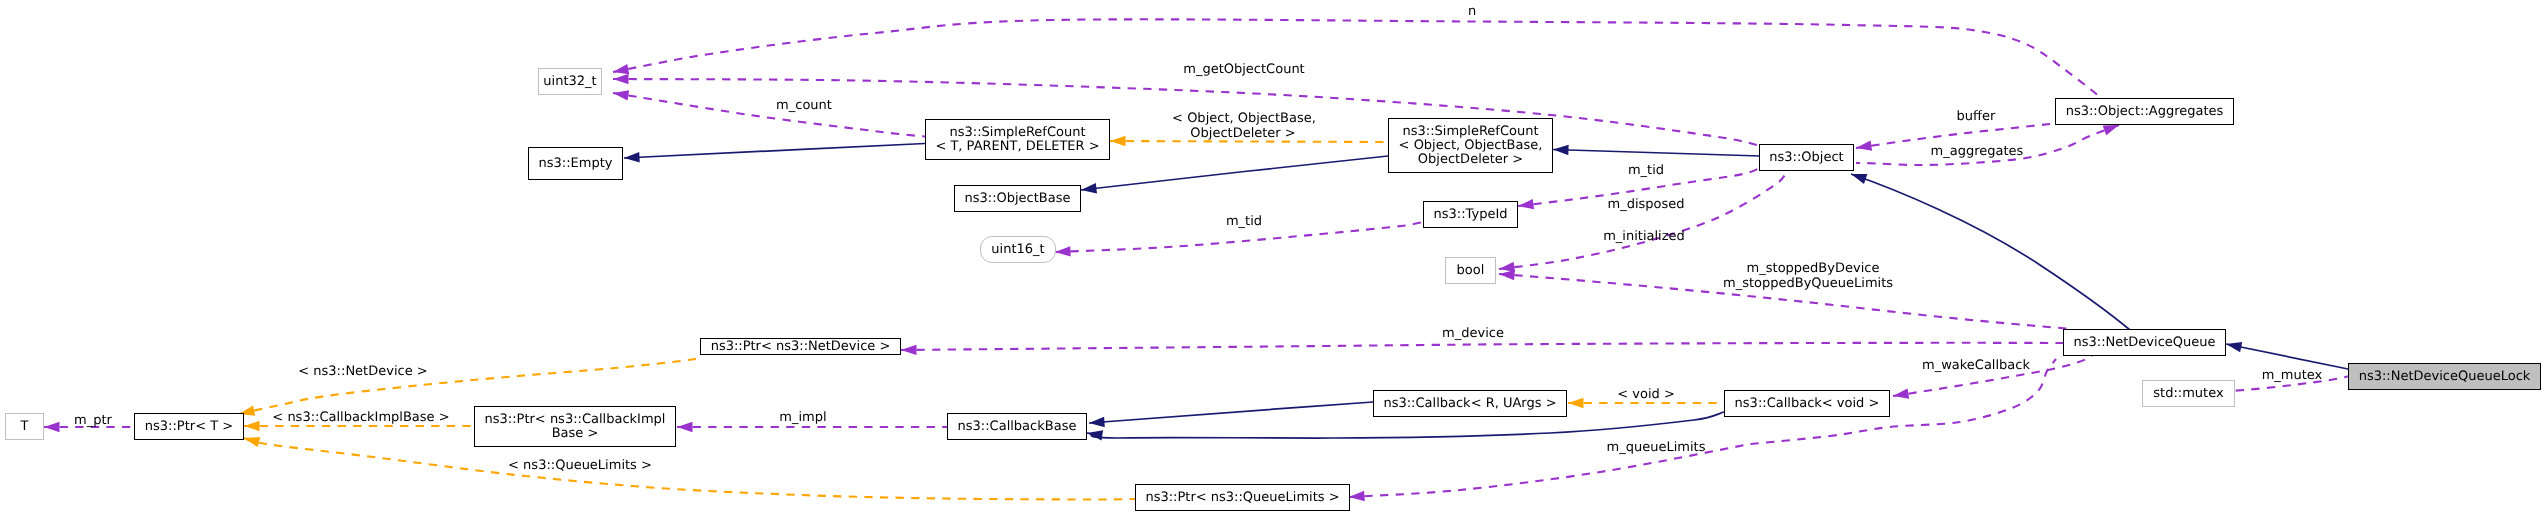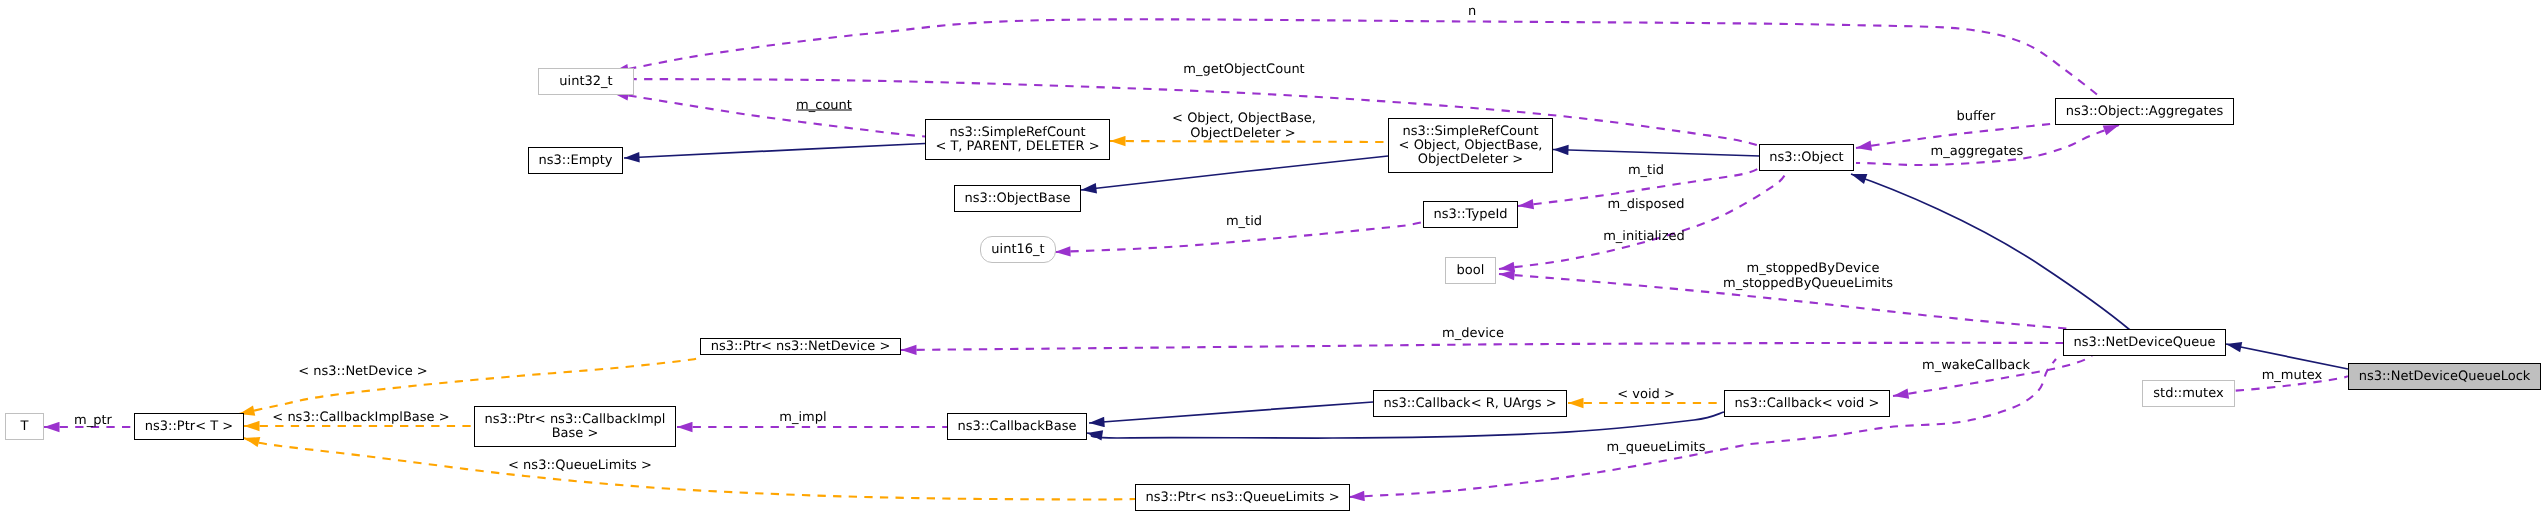--- a/index.html
+++ b/index.html
@@ -55,22 +55,22 @@
       <path d="M1851,174 C1895,189 1975,222 2040,265 C2090,298 2118,320 2130,330" fill="none" stroke="#191970" stroke-width="1.7" marker-start="url(#arrow-inheritance)"></path>
       <path d="M2226,344 L2348,369" fill="none" stroke="#191970" stroke-width="1.7" marker-start="url(#arrow-inheritance)"></path>
       <path d="M1089,423 C1150,419 1270,409 1373,402" fill="none" stroke="#191970" stroke-width="1.7" marker-start="url(#arrow-inheritance)"></path>
       <path d="M1087,433 C1100,435 1076.2,437.3 1117,438 C1157.8,436.7 1260.8,438.3 1333,438 C1405.2,437.7 1489.8,436 1550,433 C1610.2,430 1665,423.5 1694,420 C1713,417.7 1719,413.3 1724,412" fill="none" stroke="#191970" stroke-width="1.7" marker-start="url(#arrow-inheritance)"></path>
       <path d="M1110,141 L1388,142" fill="none" stroke="#ffa500" stroke-width="2.1" stroke-dasharray="8.3,7.3" marker-start="url(#arrow-template)"></path>
       <path d="M239,414 C245.8,412.5 265.5,408 280,405 C294.5,402 302.3,399.3 326,396 C349.7,392.7 390,388.3 422,385 C454,381.7 485.8,378.8 518,376 C550.2,373.2 586,370.7 615,368 C644,365.3 677.8,361.5 692,359.5 C696,358.9 698.7,358 700,357.5" fill="none" stroke="#ffa500" stroke-width="2.1" stroke-dasharray="8.3,7.3" marker-start="url(#arrow-template)"></path>
       <path d="M244,426 L474,426" fill="none" stroke="#ffa500" stroke-width="2.1" stroke-dasharray="8.3,7.3" marker-start="url(#arrow-template)"></path>
       <path d="M244,438 C247.7,439 244.5,440.8 266,444 C287.5,447.2 331.3,451.8 373,457 C414.7,462.2 468.3,469.8 516,475 C563.7,480.2 611.5,484.7 659,488 C706.5,491.3 753.5,493.2 801,495 C848.5,496.8 896.3,497.8 944,498.5 C991.7,499.2 1055.2,499.4 1087,499.5 C1118.8,499.6 1127,499.1 1135,499" fill="none" stroke="#ffa500" stroke-width="2.1" stroke-dasharray="8.3,7.3" marker-start="url(#arrow-template)"></path>
       <path d="M1568,403 L1724,403" fill="none" stroke="#ffa500" stroke-width="2.1" stroke-dasharray="8.3,7.3" marker-start="url(#arrow-template)"></path>
     </svg>
-<div class="node gray" style="left: 538px; top: 68px; width: 96px; height: 27px;"><div>uint32_t</div></div>
-    <div class="node" style="left: 528px; top: 147px; width: 95px; height: 27px;"><div>ns3::Empty</div></div>
+<div class="node gray" style="left: 538px; top: 68px; width: 64px; height: 27px;"><div>uint32_t</div></div>
+    <div class="node" style="left: 528px; top: 147px; width: 95px; height: 33px;"><div>ns3::Empty</div></div>
     <div class="node" style="left: 925px; top: 119px; width: 185px; height: 41px;"><div>ns3::SimpleRefCount</div><div>&lt; T, PARENT, DELETER &gt;</div></div>
     <div class="node" style="left: 1388px; top: 118px; width: 165px; height: 55px;"><div>ns3::SimpleRefCount</div><div>&lt; Object, ObjectBase,</div><div>ObjectDeleter &gt;</div></div>
     <div class="node" style="left: 954px; top: 185px; width: 127px; height: 27px;"><div>ns3::ObjectBase</div></div>
     <div class="node" style="left: 1423px; top: 201px; width: 95px; height: 27px;"><div>ns3::TypeId</div></div>
     <div class="node gray" style="left: 980px; top: 236px; width: 76px; height: 27px; border-radius: 12px;"><div>uint16_t</div></div>
     <div class="node gray" style="left: 1445px; top: 257px; width: 51px; height: 27px;"><div>bool</div></div>
     <div class="node" style="left: 1759px; top: 144px; width: 95px; height: 27px;"><div>ns3::Object</div></div>
     <div class="node" style="left: 2055px; top: 98px; width: 179px; height: 27px;"><div>ns3::Object::Aggregates</div></div>
     <div class="node" style="left: 2063px; top: 329px; width: 163px; height: 27px;"><div>ns3::NetDeviceQueue</div></div>
     <div class="node highlight" style="left: 2348px; top: 363px; width: 193px; height: 27px;"><div>ns3::NetDeviceQueueLock</div></div>
@@ -78,21 +78,21 @@
     <div class="node" style="left: 700px; top: 338px; width: 201px; height: 17px;"><div>ns3::Ptr&lt; ns3::NetDevice &gt;</div></div>
     <div class="node gray" style="left: 5px; top: 413px; width: 39px; height: 27px;"><div>T</div></div>
     <div class="node" style="left: 134px; top: 413px; width: 110px; height: 27px;"><div>ns3::Ptr&lt; T &gt;</div></div>
     <div class="node" style="left: 474px; top: 406px; width: 202px; height: 41px;"><div>ns3::Ptr&lt; ns3::CallbackImpl</div><div>Base &gt;</div></div>
     <div class="node" style="left: 947px; top: 413px; width: 140px; height: 27px;"><div>ns3::CallbackBase</div></div>
     <div class="node" style="left: 1373px; top: 390px; width: 194px; height: 27px;"><div>ns3::Callback&lt; R, UArgs &gt;</div></div>
     <div class="node" style="left: 1724px; top: 390px; width: 166px; height: 27px;"><div>ns3::Callback&lt; void &gt;</div></div>
     <div class="node" style="left: 1135px; top: 484px; width: 215px; height: 27px;"><div>ns3::Ptr&lt; ns3::QueueLimits &gt;</div></div>
     <div class="edge-label" style="left: 1472px; top: 11px;">n</div>
     <div class="edge-label" style="left: 1244px; top: 69px;">m_getObjectCount</div>
-    <div class="edge-label" style="left: 824px; top: 105px; text-decoration: underline;">m_count</div>
+    <div class="edge-label" style="left: 804px; top: 105px;">m_count</div>
     <div class="edge-label" style="left: 1244px; top: 118px;">&lt; Object, ObjectBase,</div>
     <div class="edge-label" style="left: 1243px; top: 133px;">ObjectDeleter &gt;</div>
     <div class="edge-label" style="left: 1976px; top: 116px;">buffer</div>
     <div class="edge-label" style="left: 1977px; top: 151px;">m_aggregates</div>
     <div class="edge-label" style="left: 1646px; top: 170px;">m_tid</div>
     <div class="edge-label" style="left: 1646px; top: 204px;">m_disposed</div>
     <div class="edge-label" style="left: 1644px; top: 236px;">m_initialized</div>
     <div class="edge-label" style="left: 1244px; top: 221px;">m_tid</div>
     <div class="edge-label" style="left: 1813px; top: 268px;">m_stoppedByDevice</div>
     <div class="edge-label" style="left: 1808px; top: 283px;">m_stoppedByQueueLimits</div>

